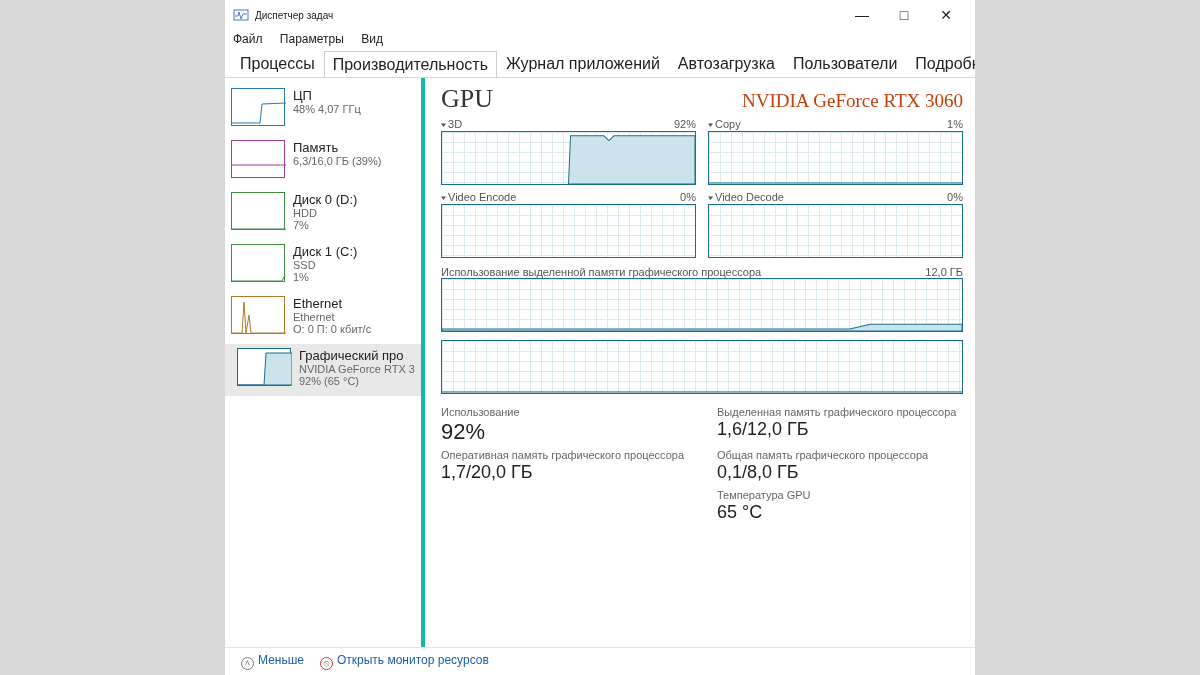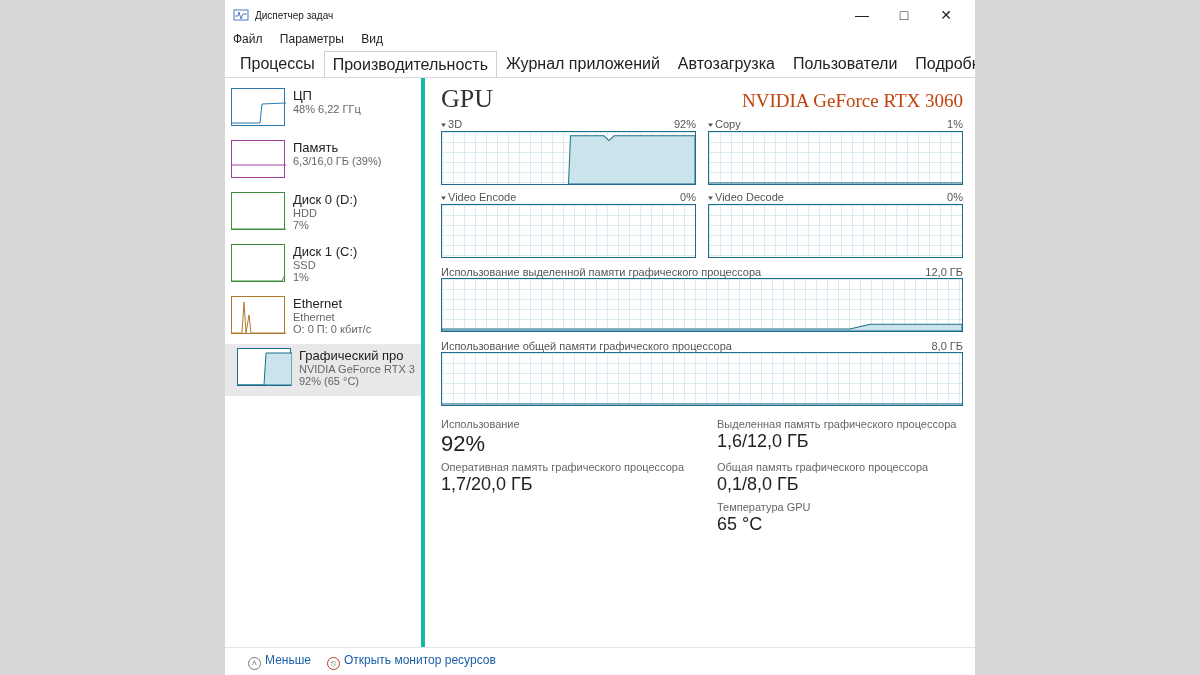--- a/index.html
+++ b/index.html
@@ -142,21 +142,21 @@
   .stat-label { font-size:11px; color:#666; }
   .stat-value { font-size:18px; color:#222; margin-top:1px;}
   .stat-value.big { font-size:22px; }
 
   .statusbar {
     height:28px;
     border-top:1px solid #e5e5e5;
     display:flex;
     align-items:center;
     gap:16px;
-    padding:0 23px;
+    padding:0 16px;
     font-size:12px;
   }
   .link { color:#1b5fa6; cursor:default;}
   .circ-icon {
     display:inline-block;
     width:13px;height:13px;
     border:1px solid #777;
     border-radius:50%;
     text-align:center;
     line-height:11px;
@@ -207,21 +207,21 @@
     <div class="sidebar">
 
       <div class="side-item">
         <div class="thumb" style="border-color:#2a7ab0">
           <svg viewBox="0 0 54 38" width="54" height="38" preserveAspectRatio="none">
               <path d="M0 34 L28 34 L30 15 L54 14" fill="none" stroke="#2a7ab0" stroke-width="1"></path>
             </svg>
         </div>
         <div class="side-text">
           <div class="t1">ЦП</div>
-          <div class="t2">48%  6,22 ГГц</div>
+          <div class="t2">48%  4,07 ГГц</div>
         </div>
       </div>
 
       <div class="side-item">
         <div class="thumb" style="border-color:#a23f9e">
           <svg viewBox="0 0 54 38" width="54" height="38" preserveAspectRatio="none">
               <path d="M0 24 L54 24" fill="none" stroke="#a23f9e" stroke-width="1"></path>
             </svg>
         </div>
         <div class="side-text">
@@ -336,24 +336,20 @@
             <span class="r">12,0 ГБ</span>
           </div>
         <div class="wide-box">
           <svg viewBox="0 0 510 54" width="100%" height="100%" preserveAspectRatio="none">
             <path d="M0 54 L0 52 L400 52 L420 47 L510 47 L510 54 Z" fill="#cbe3ea" stroke="#1b6f8c" stroke-width="1"></path>
           </svg>
         </div>
       </div>
 
       <div class="wide-block">
-        <div class="wide-head">
-            <span>Использование общей памяти графического процессора</span>
-            <span class="r">8,0 ГБ</span>
-          </div>
         <div class="wide-box">
           <svg viewBox="0 0 510 54" width="100%" height="100%" preserveAspectRatio="none">
             <path d="M0 53 L510 53" stroke="#1b6f8c" stroke-width="1"></path>
           </svg>
         </div>
       </div>
 
       <div class="stats">
         <div>
           <div class="stat-label">Использование</div>

